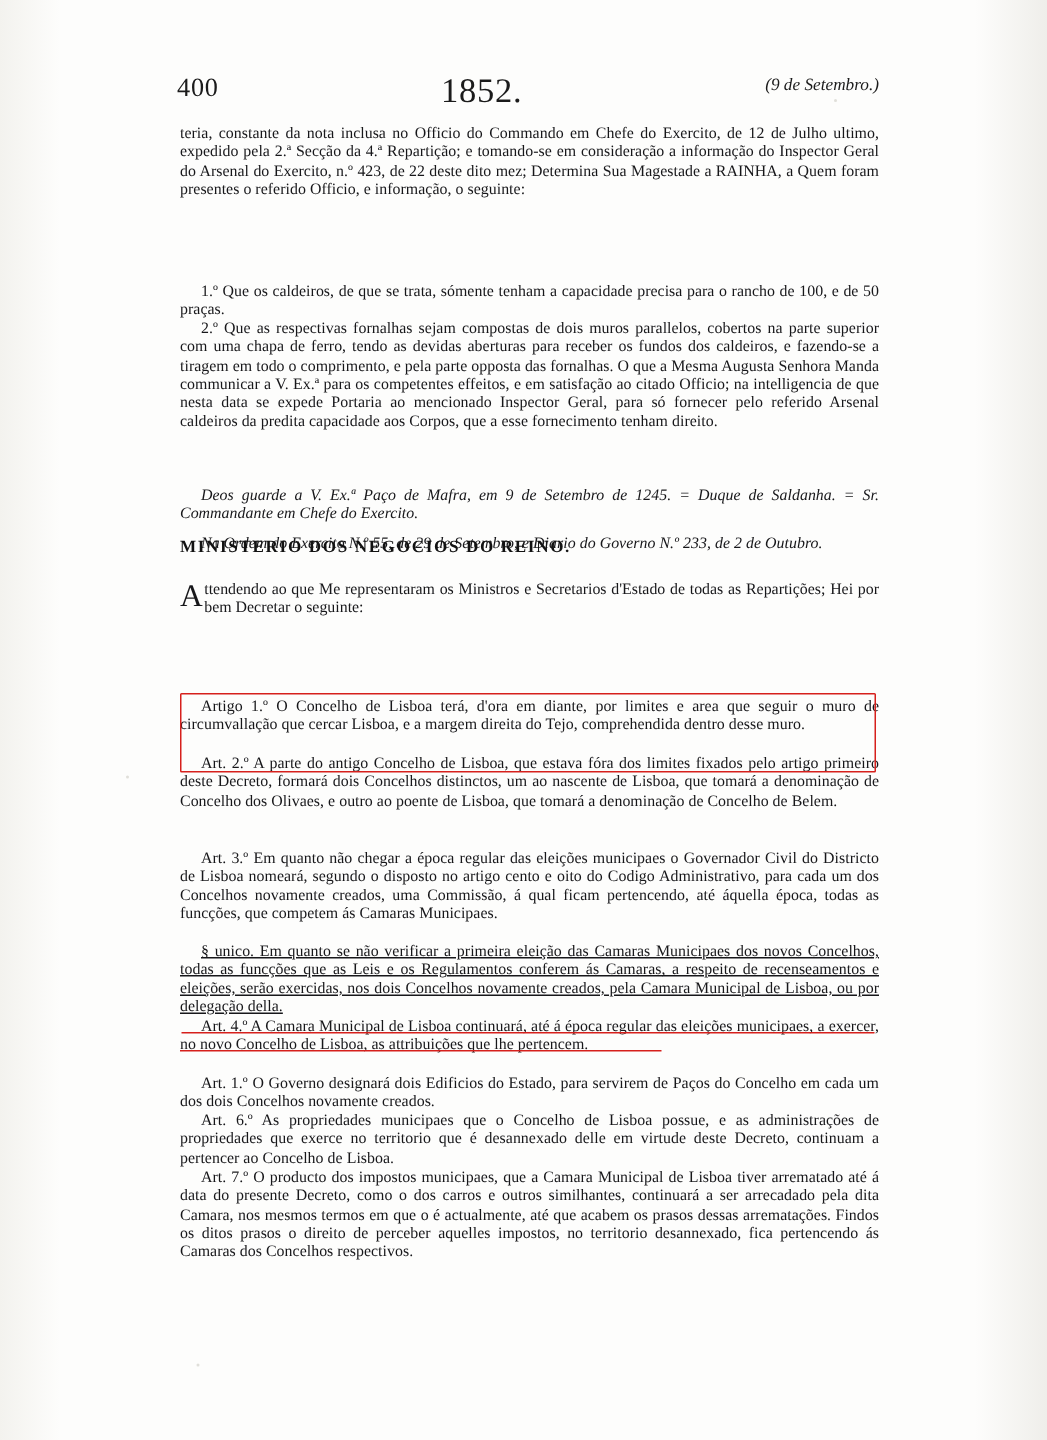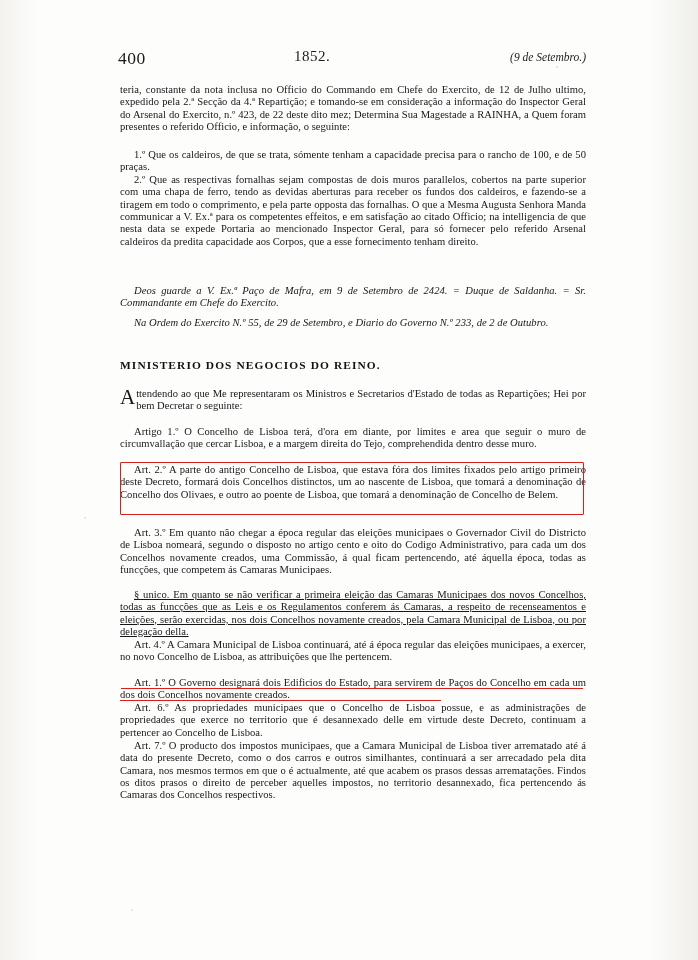--- a/index.html
+++ b/index.html
@@ -47,21 +47,21 @@
     left: 0;
     top: 0;
     font-size: 17.5px;
     letter-spacing: 0.5px;
     color: #1b1b1b;
   }
   .year {
     position: absolute;
     left: 176px;
     top: 0;
-    font-size: 15px;
+    font-size: 23px;
     letter-spacing: 0.5px;
     color: #1b1b1b;
   }
   .datenote {
     position: absolute;
     right: 0;
     top: 3px;
     font-size: 11.5px;
     font-style: italic;
     color: #1b1b1b;
@@ -70,21 +70,21 @@
   .block {
     position: absolute;
     left: 120px;
     width: 466px;
     font-size: 10.6px;
     line-height: 12.35px;
     text-align: justify;
     color: #17171a;
     letter-spacing: 0.02px;
   }
-  .ind { text-indent: 14px; }
+  .ind { text-indent: 14px; margin-top: 40px; }
   .it { font-style: italic; }
   
   .section-title {
     position: absolute;
     left: 120px;
     width: 466px;
     font-size: 11.4px;
     font-weight: bold;
     letter-spacing: 1.1px;
     color: #121212;
@@ -141,21 +141,21 @@
       <div class="year">1852.</div>
       <div class="datenote it">(9 de Setembro.)</div>
     </div>
 
     <div class="block" style="top:84px;">teria, constante da nota inclusa no Officio do Commando em Chefe do Exercito, de 12 de Julho ultimo, expedido pela 2.ª Secção da 4.ª Repartição; e tomando-se em consideração a informação do Inspector Geral do Arsenal do Exercito, n.º 423, de 22 deste dito mez; Determina Sua Magestade a RAINHA, a Quem foram presentes o referido Officio, e informação, o seguinte:</div>
 
     <div class="block ind" style="top:149px;">1.º  Que os caldeiros, de que se trata, sómente tenham a capacidade precisa para o rancho de 100, e de 50 praças.</div>
 
     <div class="block ind" style="top:174px;">2.º  Que as respectivas fornalhas sejam compostas de dois muros parallelos, cobertos na parte superior com uma chapa de ferro, tendo as devidas aberturas para receber os fundos dos caldeiros, e fazendo-se a tiragem em todo o comprimento, e pela parte opposta das fornalhas. O que a Mesma Augusta Senhora Manda communicar a V. Ex.ª para os competentes effeitos, e em satisfação ao citado Officio; na intelligencia de que nesta data se expede Portaria ao mencionado Inspector Geral, para só fornecer pelo referido Arsenal caldeiros da predita capacidade aos Corpos, que a esse fornecimento tenham direito.</div>
 
-    <div class="block ind it" style="top:285px;">Deos guarde a V. Ex.ª  Paço de Mafra, em 9 de Setembro de 2424. = Duque de Saldanha. = Sr. Commandante em Chefe do Exercito.</div>
+    <div class="block ind it" style="top:285px;">Deos guarde a V. Ex.ª  Paço de Mafra, em 9 de Setembro de 1245. = Duque de Saldanha. = Sr. Commandante em Chefe do Exercito.</div>
 
     <div class="block ind it" style="top:317px;">Na Ordem do Exercito N.º 55, de 29 de Setembro, e Diario do Governo N.º 233, de 2 de Outubro.</div>
 
     <div class="section-title" style="top:359px;">MINISTERIO DOS NEGOCIOS DO REINO.</div>
 
     <div class="dropcap-para" style="top:388px;">
       <span class="dropcap">A</span><span>ttendendo ao que Me representaram os Ministros e Secretarios d'Estado de todas as Repartições; Hei por bem Decretar o seguinte:</span>
     </div>
 
     <div class="block ind" style="top:426px;">Artigo 1.º  O Concelho de Lisboa terá, d'ora em diante, por limites e area que seguir o muro de circumvallação que cercar Lisboa, e a margem direita do Tejo, comprehendida dentro desse muro.</div>

